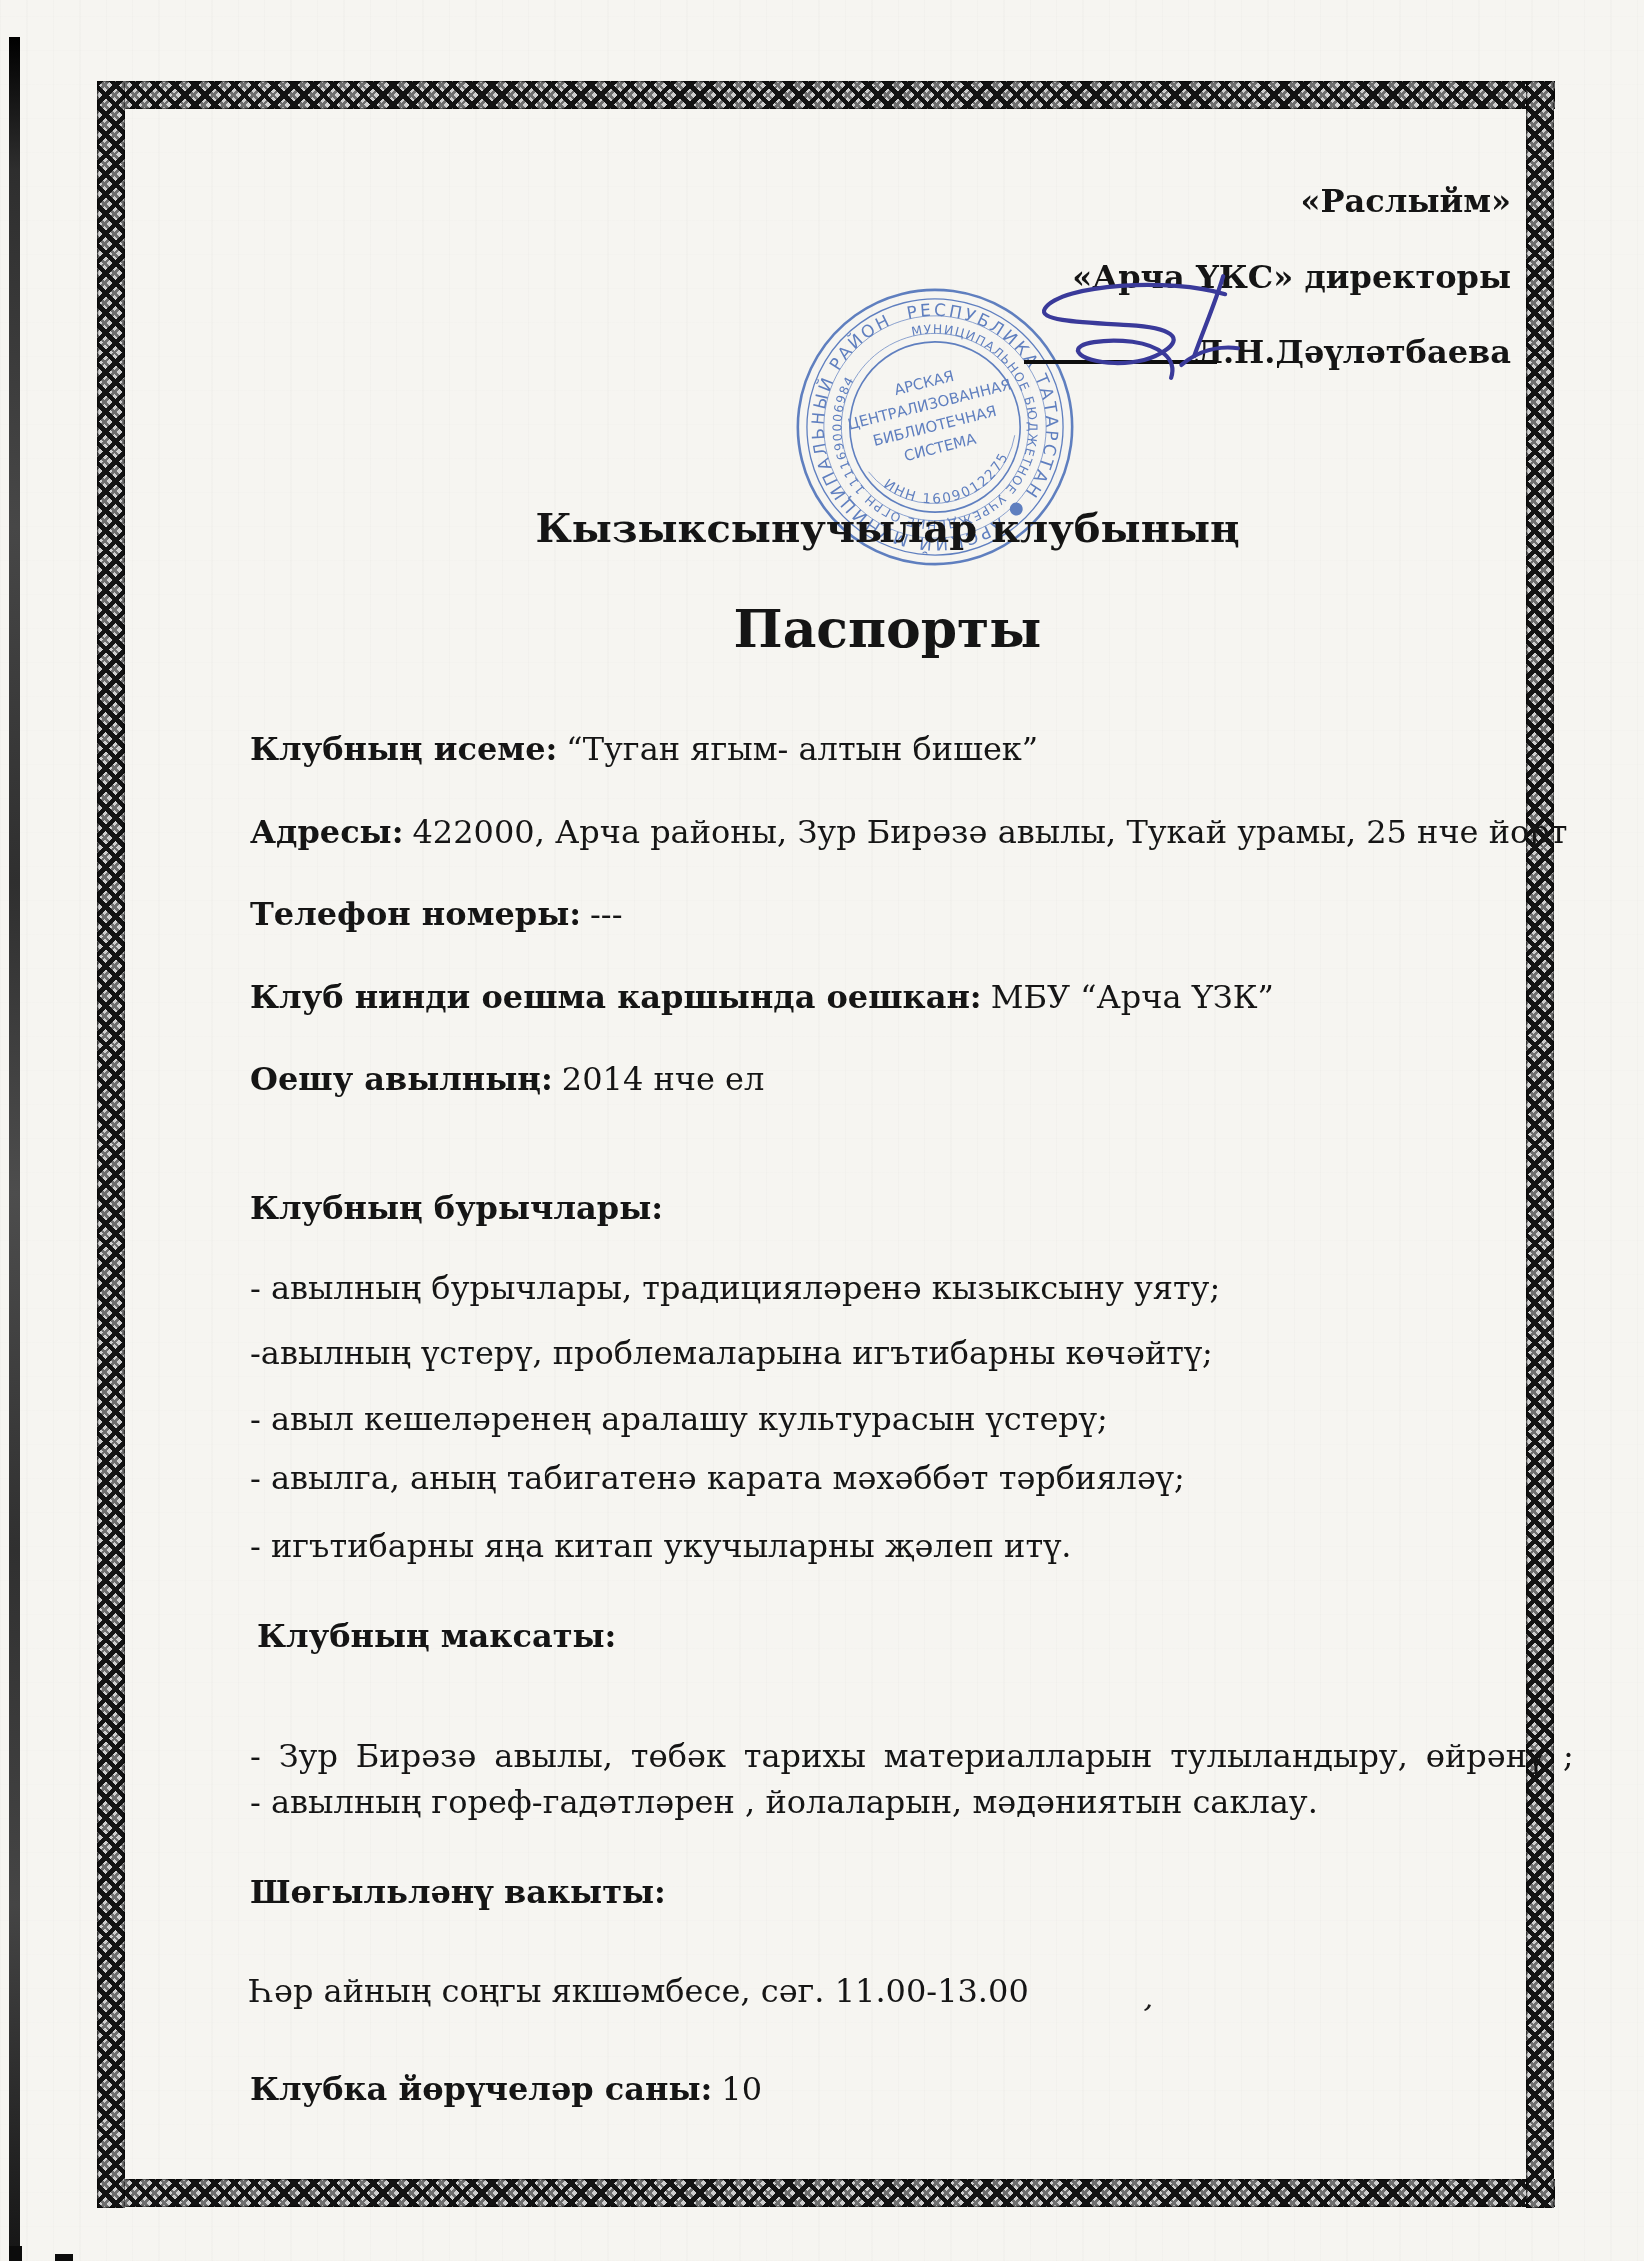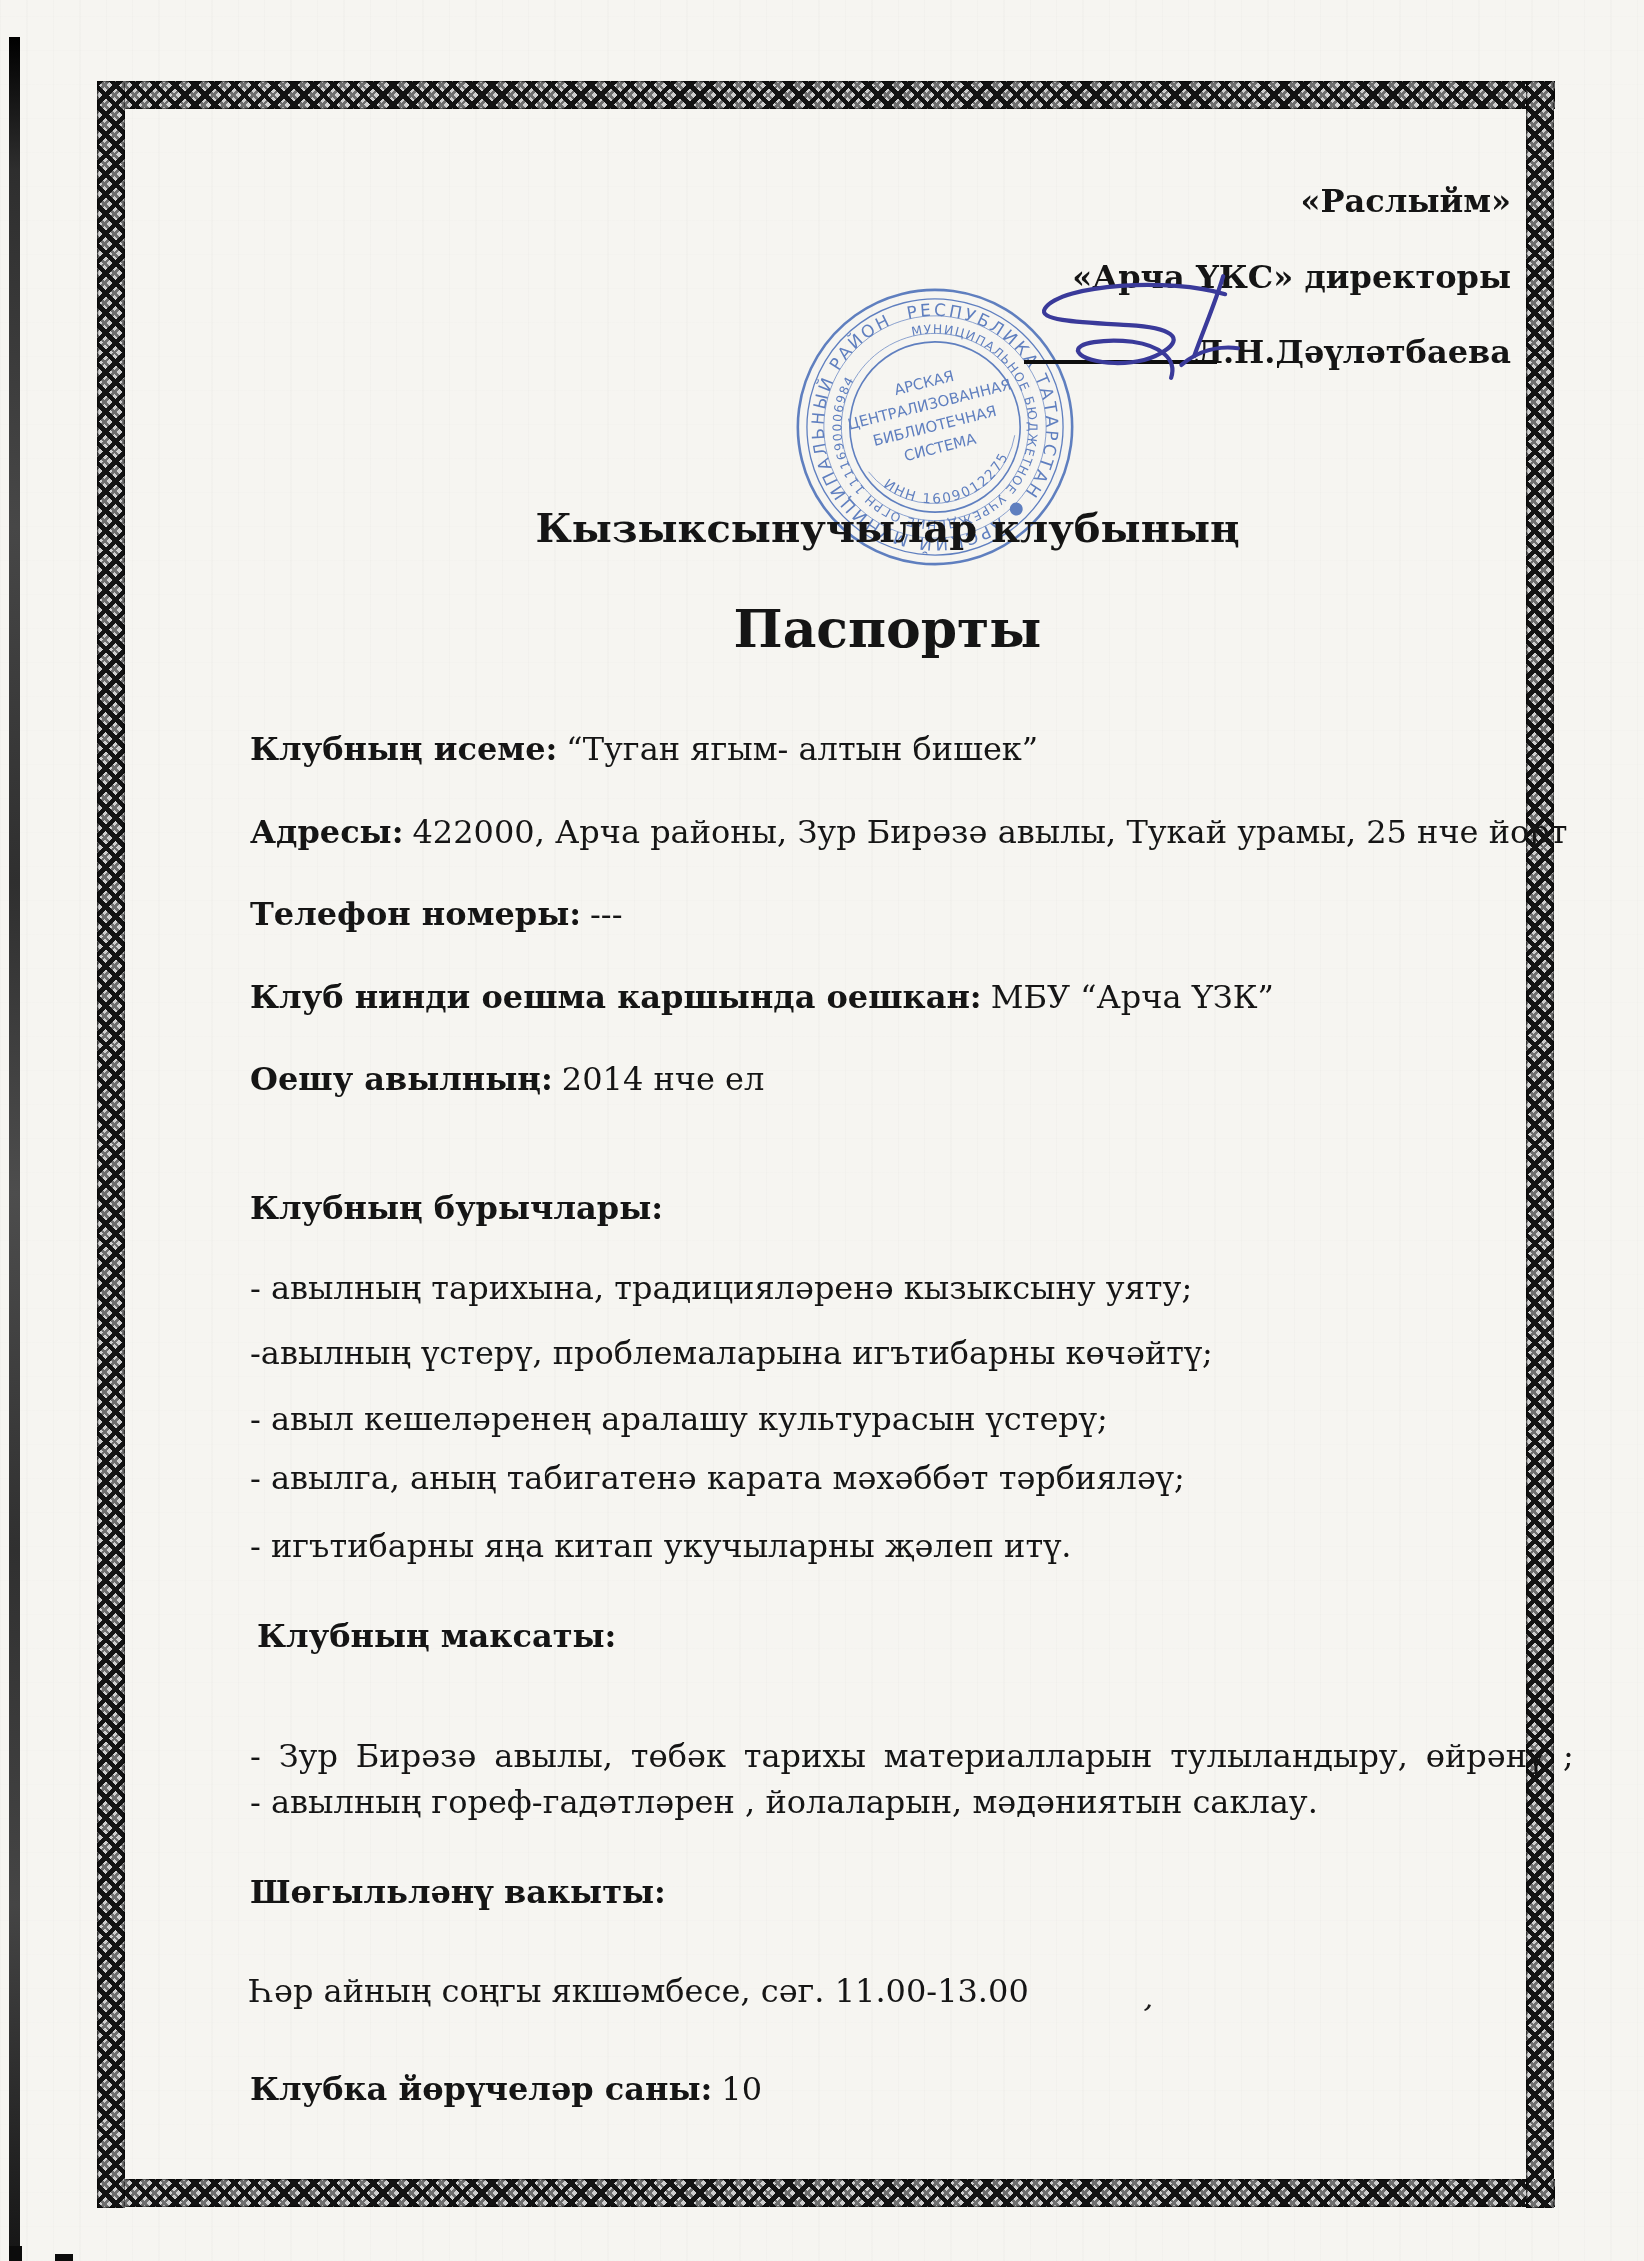--- a/index.html
+++ b/index.html
@@ -118,21 +118,21 @@
     <span class="b">Телефон номеры:</span><span class="v">---</span>
   </div>
   <div class="line" style="top:945px;">
     <span class="b">Клуб нинди оешма каршында оешкан:</span><span class="v">МБУ “Арча ҮЗК”</span>
   </div>
   <div class="line" style="top:1027px;">
     <span class="b">Оешу авылның:</span><span class="v">2014 нче ел</span>
   </div>
 
   <div class="line b" style="top:1156px;">Клубның бурычлары:</div>
-  <div class="line" style="top:1236px;">- авылның тарихына, традицияләренә кызыксыну уяту;</div>
+  <div class="line" style="top:1236px;">- авылның бурычлары, традицияләренә кызыксыну уяту;</div>
   <div class="line" style="top:1301px;">-авылның  үстерү, проблемаларына игътибарны көчәйтү;</div>
   <div class="line" style="top:1367px;">- авыл кешеләренең аралашу культурасын үстерү;</div>
   <div class="line" style="top:1426px;">- авылга, аның табигатенә  карата мәхәббәт тәрбияләү;</div>
   <div class="line" style="top:1494px;">- игътибарны яңа китап укучыларны җәлеп итү.</div>
 
   <div class="line b" style="top:1584px;left:257px;">Клубның максаты:</div>
   <div class="line wide" style="top:1704px;">- Зур Бирәзә авылы, төбәк тарихы материалларын тулыландыру, өйрәнү ;</div>
   <div class="line" style="top:1750px;">- авылның гореф-гадәтләрен , йолаларын, мәдәниятын саклау.</div>
 
   <div class="line b" style="top:1840px;">Шөгыльләнү вакыты:</div>

